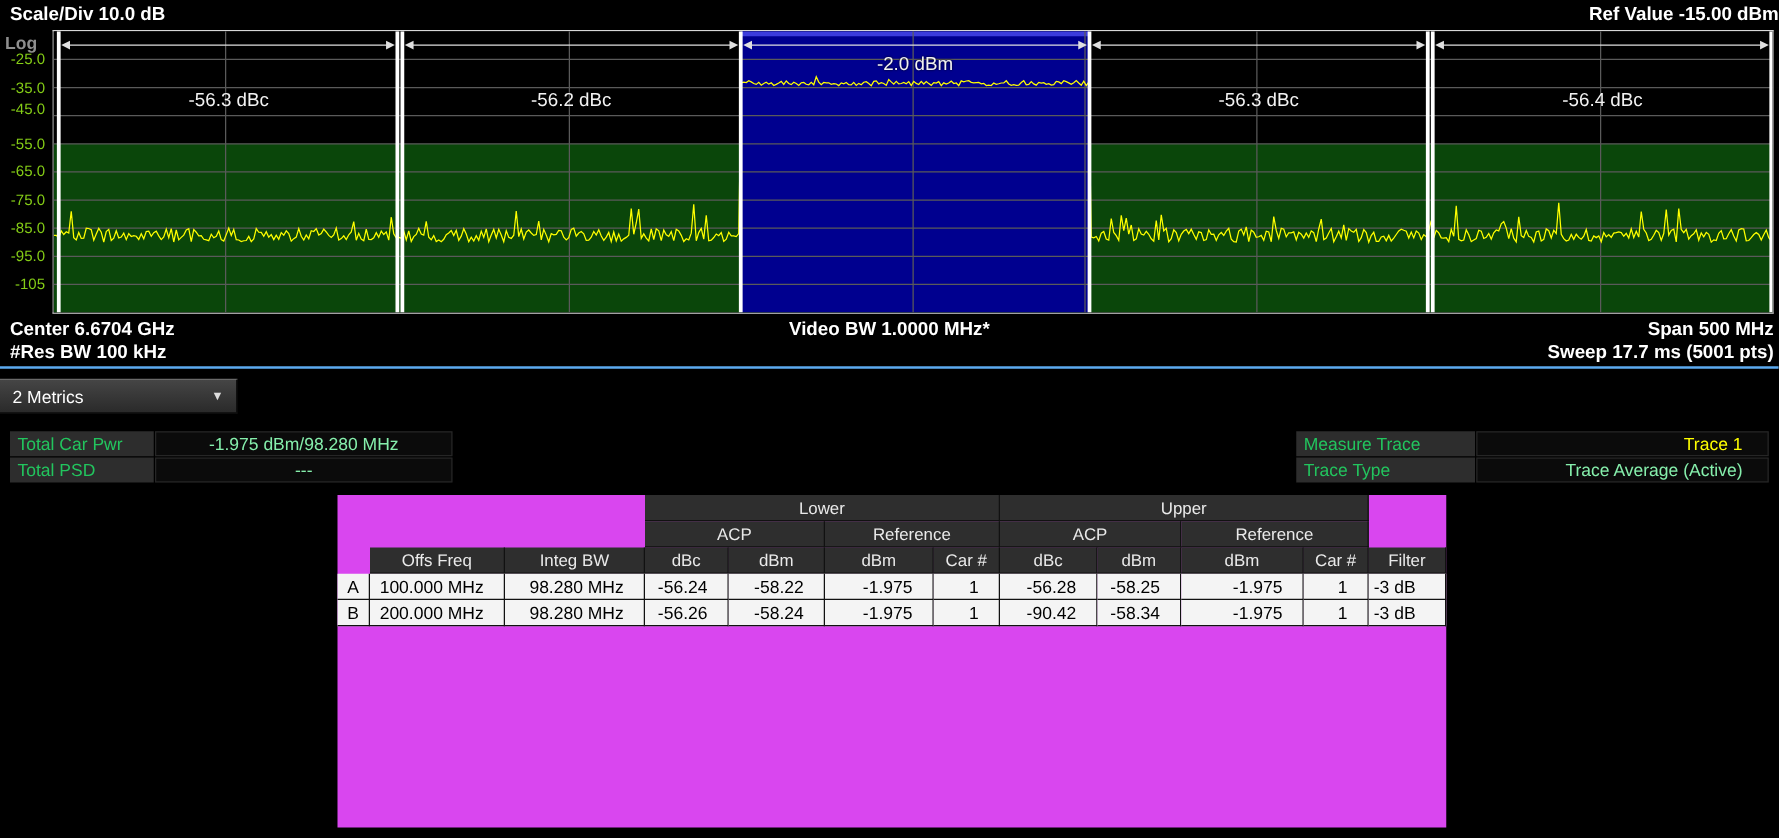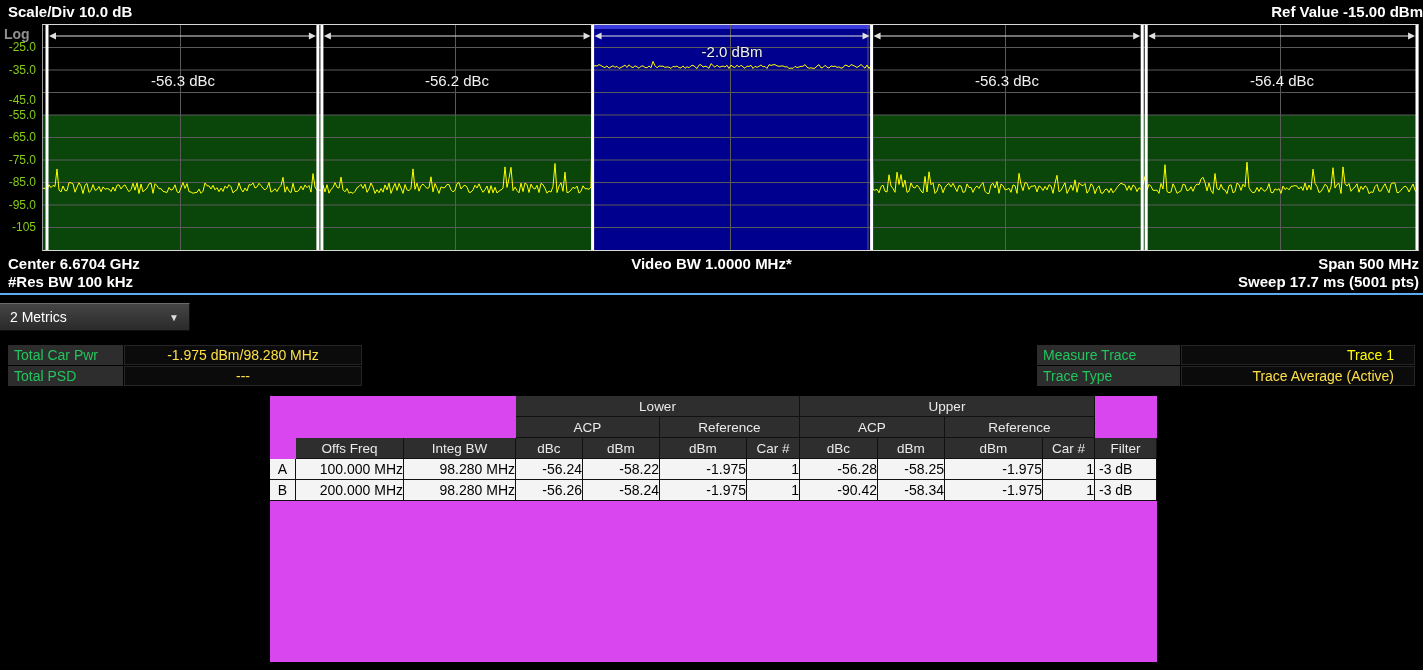--- a/index.html
+++ b/index.html
@@ -34,55 +34,55 @@
     position:absolute;left:0;top:303px;width:190px;height:28px;box-sizing:border-box;
     background:linear-gradient(#454545,#2a2a2a);
     border-top:1px solid #6a6a6a;border-bottom:1px solid #101010;border-right:1px solid #101010;
     display:flex;align-items:center;justify-content:space-between;
     padding:0 10px;font-size:14px;color:#fff;cursor:default;
   }
   .dropdown .caret{font-size:10px;color:#ddd;}
   
   .mlabel,.mvalue{position:absolute;height:20px;box-sizing:border-box;display:flex;align-items:center;font-size:14px;}
   .mlabel{background:#2d2d2d;color:#22c55e;padding-left:6px;}
-  .mvalue{background:#0b0b0b;border:1px solid #262626;color:#fde047;}
+  .mvalue{background:#0b0b0b;border:1px solid #262626;color:#86efac;}
   .mvalue.center{justify-content:center;}
   .mvalue.right{justify-content:flex-end;padding-right:20px;}
   
   .acp-table{
     position:absolute;left:270px;top:396px;width:887px;height:266px;
     background:#d946ef;
     display:grid;
     grid-template-columns:26px 108px 112px 67px 77px 87px 53px 78px 67px 98px 52px 62px;
     grid-auto-rows:21px;
     align-content:start;
     font-size:13.5px;
   }
   .cell{box-sizing:border-box;display:flex;align-items:center;
     border-right:1px solid #111;border-bottom:1px solid #111;}
   .void{background:transparent;border:none;}
   .hdr{background:#2e2e2e;color:#eaeaea;justify-content:center;}
-  .dat{background:#f4f4f4;color:#000;justify-content:flex-end;padding-right:0;font-size:14px;}
+  .dat{background:#f4f4f4;color:#000;justify-content:flex-end;padding-right:16px;font-size:14px;}
   .dat.idc{justify-content:center;padding:0;}
   .dat.filt{justify-content:flex-start;padding-left:4px;}
   .sp2{grid-column:span 2;}
   .sp3{grid-column:span 3;}
   .sp4{grid-column:span 4;}
 </style>
 </head>
 <body>
 
 <div class="scale-div">Scale/Div 10.0 dB</div>
 <div class="ref-value">Ref Value -15.00 dBm</div>
 
 <div class="log-label">Log</div>
 <div class="y-axis">
   <span style="top:15px">-25.0</span>
   <span style="top:38px">-35.0</span>
-  <span style="top:68px">-45.0</span>
+  <span style="top:55px">-45.0</span>
   <span style="top:83px">-55.0</span>
   <span style="top:105px">-65.0</span>
   <span style="top:128px">-75.0</span>
   <span style="top:150px">-85.0</span>
   <span style="top:173px">-95.0</span>
   <span style="top:195px">-105</span>
 </div>
 
 <div class="plot-frame">
   <svg id="plot-svg" width="1375" height="225">

